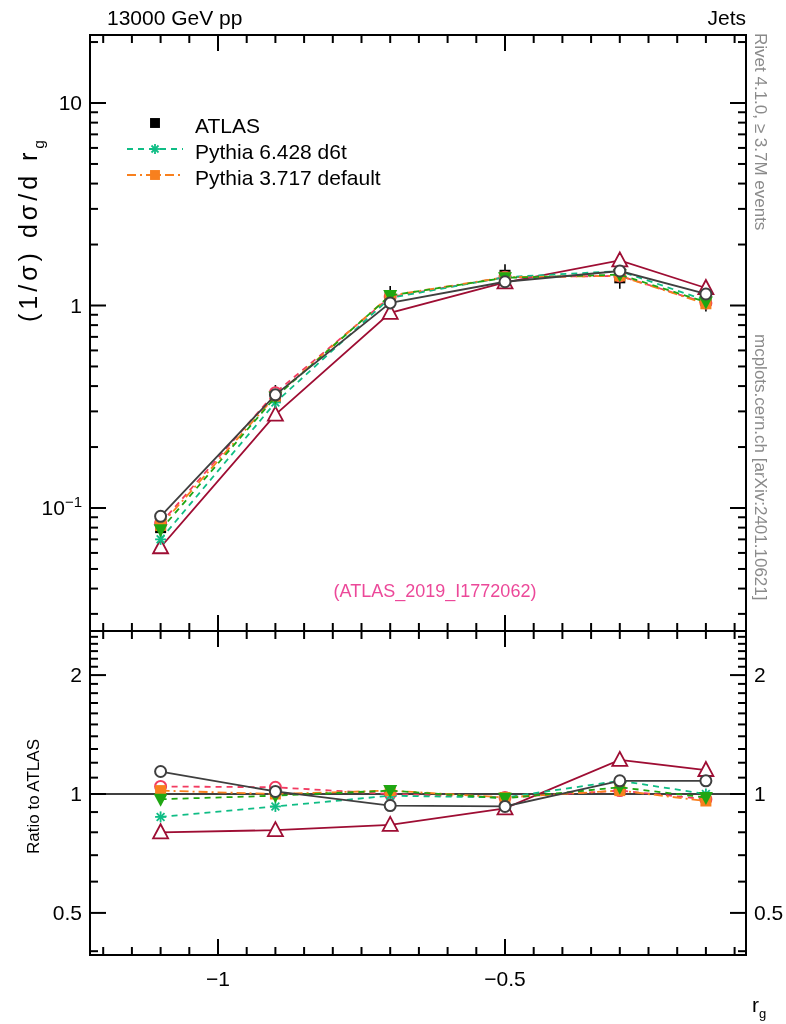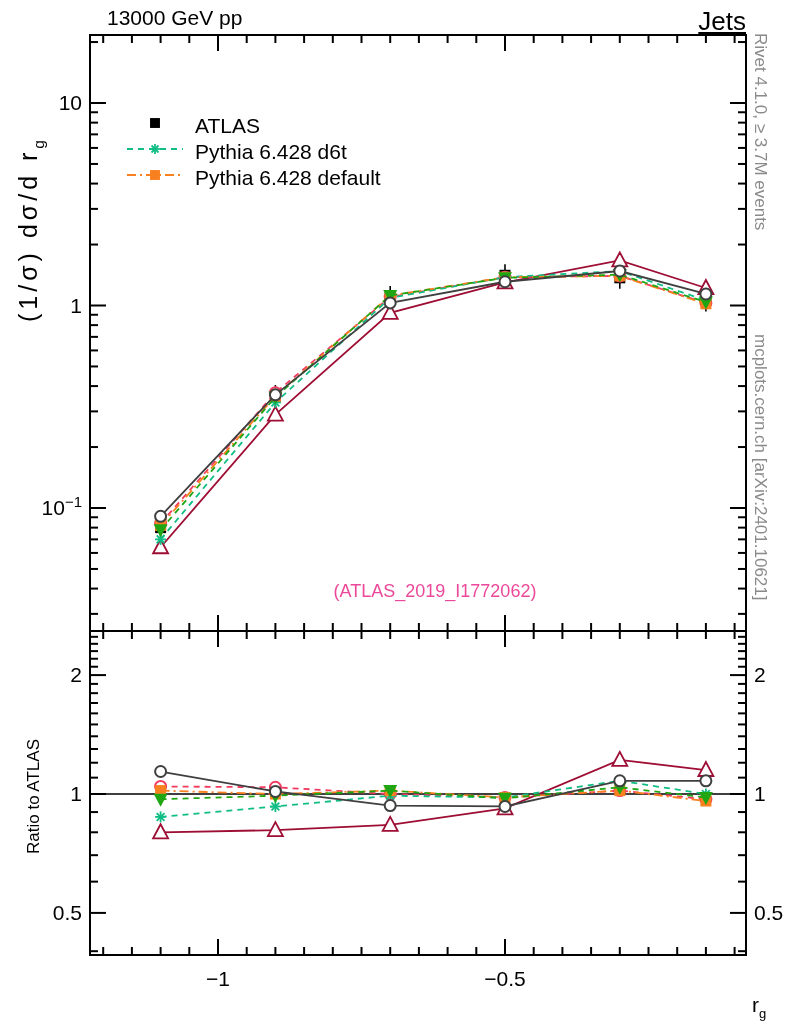--- a/index.html
+++ b/index.html
@@ -1,21 +1,21 @@
 <!DOCTYPE html>
 <html><head>
 <meta charset="utf-8">
 <style>
   html,body{margin:0;padding:0;background:#fff;}
   .page{position:relative;width:786px;height:1024px;background:#fff;overflow:hidden;
         font-family:"Liberation Sans","DejaVu Sans",sans-serif;color:#000;}
   #plot-svg{position:absolute;left:0;top:0;}
   #plot-svg text{font-family:"Liberation Sans","DejaVu Sans",sans-serif;fill:#000;}
   .hdr-left{position:absolute;left:107px;top:6px;font-size:21px;}
-  .hdr-right{position:absolute;right:40px;top:6px;font-size:26px;text-decoration:underline;}
+  .hdr-right{position:absolute;right:40px;top:6px;font-size:21px;}
   .title{position:absolute;left:99px;top:60px;font-size:21px;white-space:nowrap;letter-spacing:0.2px;}
   .sub{font-size:0.62em;vertical-align:-0.45em;}
   .ylab{position:absolute;left:14px;top:322px;width:292px;transform-origin:0 0;
         transform:rotate(-90deg);font-size:25px;letter-spacing:4px;white-space:nowrap;}
   .ratiolab{position:absolute;left:24px;top:854px;width:130px;transform-origin:0 0;
         transform:rotate(-90deg);font-size:17px;white-space:nowrap;}
   .xlab{position:absolute;left:752px;top:993px;font-size:21px;}
   .note{position:absolute;left:750px;color:#8a8a8a;font-size:17px;
         writing-mode:vertical-rl;white-space:nowrap;}
   .note-top{top:33px;height:300px;}
@@ -428,17 +428,17 @@
         </svg>
       <span class="ltx">Pythia 6.428 d6t</span>
     </div>
     <div class="lrow">
       <svg class="lmk" width="62" height="20">
           <line x1="3" y1="10" x2="59" y2="10" stroke="#f8801e" stroke-width="1.8" stroke-dasharray="9 4 2 4"></line>
           <g>
             <rect x="26.05" y="5.05" width="9.9" height="9.9" fill="#f8801e"></rect>
           </g>
         </svg>
-      <span class="ltx">Pythia 6.428 default</span>
+      <span class="ltx">Pythia 3.717 default</span>
     </div>
   </div>
 
 </div>
 
 </body></html>

